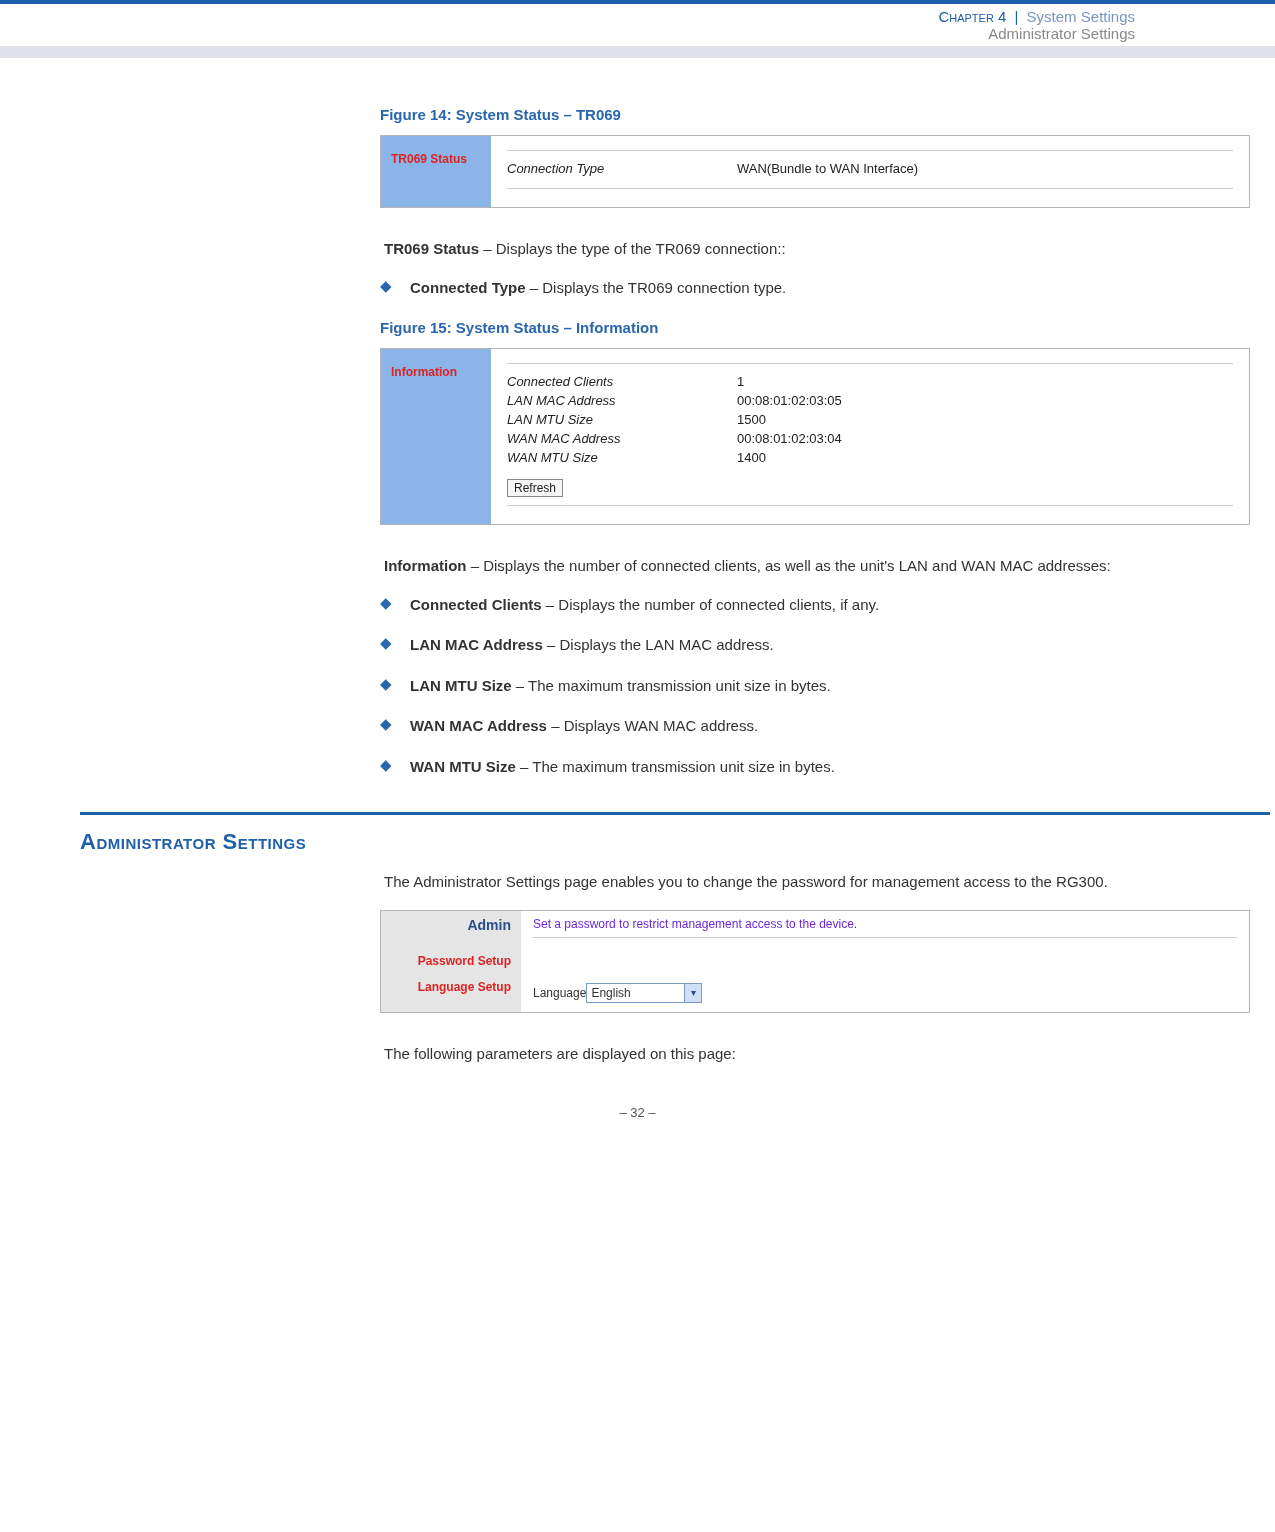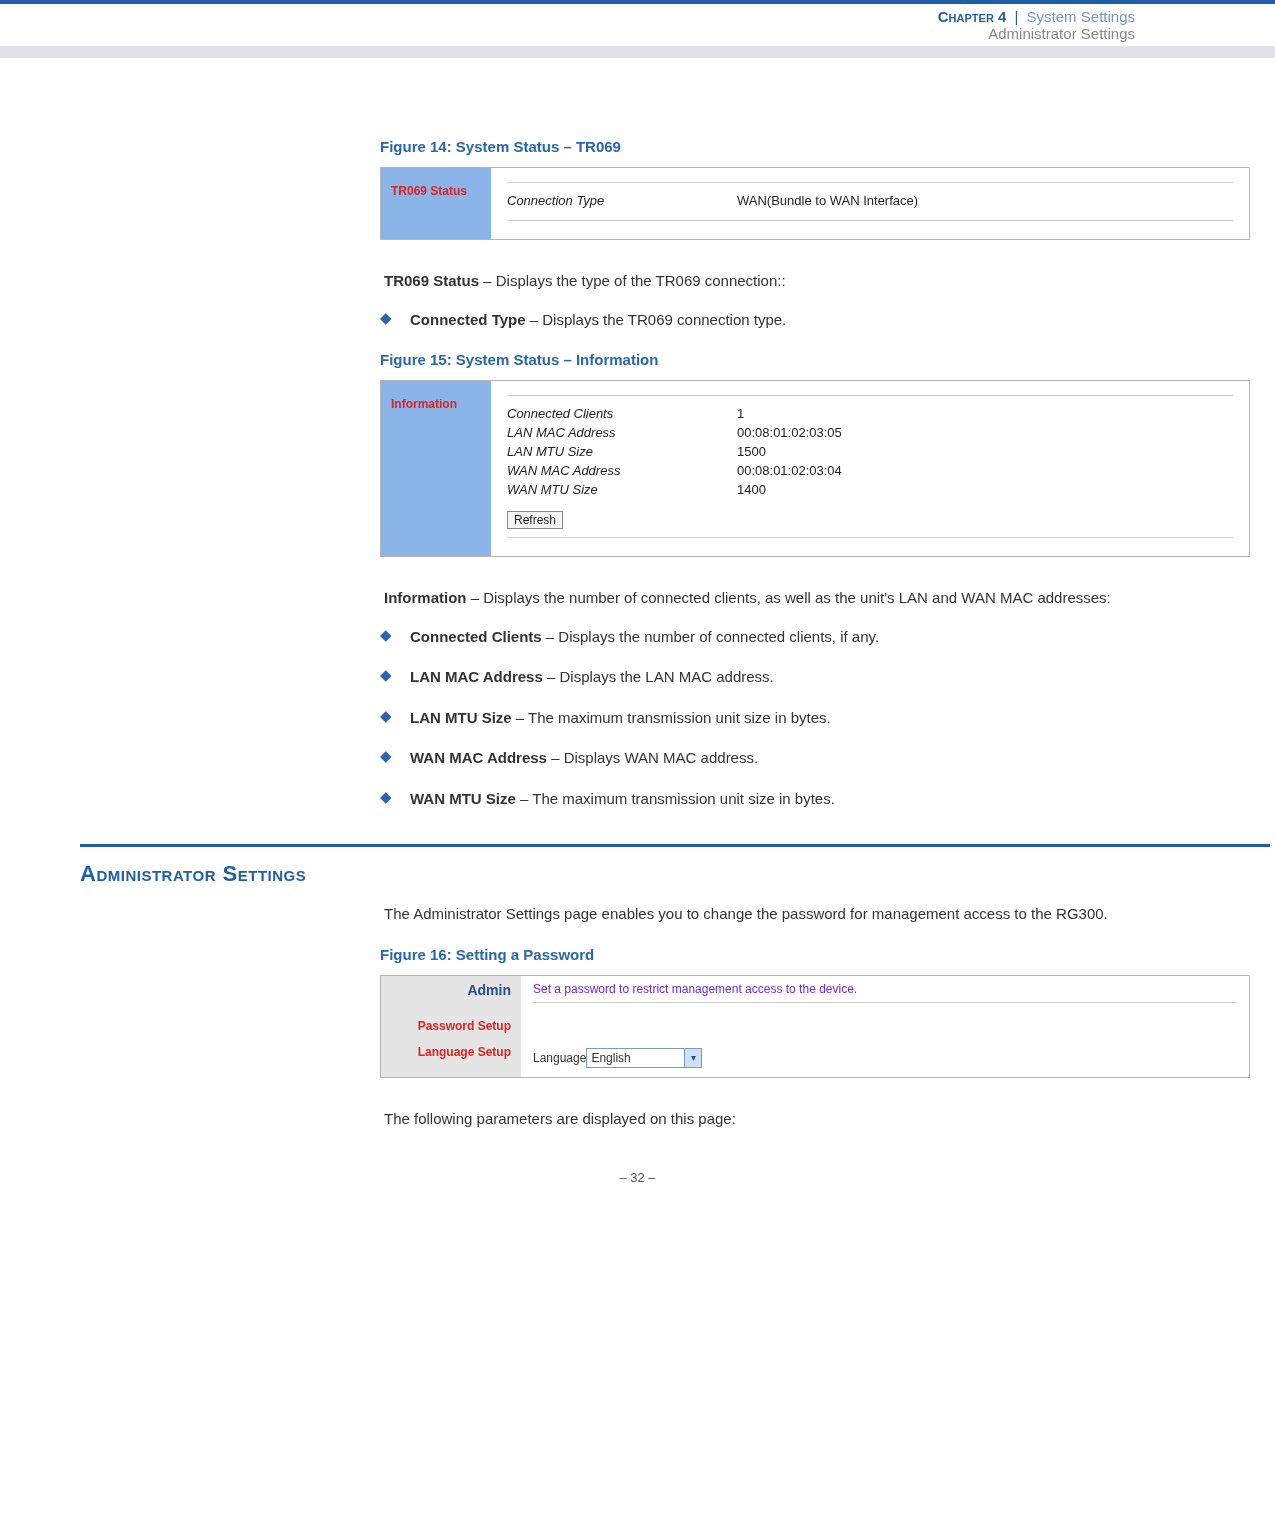--- a/index.html
+++ b/index.html
@@ -15,30 +15,30 @@
     padding-bottom: 40px;
   }
   .header-bar {
     border-top: 4px solid #1e5fa8;
     border-bottom: 12px solid #dfe3e9;
     padding: 4px 140px 4px 0;
     text-align: right;
   }
   .header-ch {
     color: #1e5fa8;
-    font-weight: bold;
+    font-weight: normal;
     font-variant: small-caps;
   }
   .header-sep { color: #1e5fa8; padding: 0 4px; }
   .header-sys { color: #7795c5; }
   .header-sub { color: #888; font-size: 15px; }
   .content {
     width: 870px;
     margin-left: 380px;
-    padding-top: 60px;
+    padding-top: 28px;
   }
   .fig-caption {
     color: #2a66ad;
     font-weight: bold;
     font-size: 15px;
     margin: 20px 0 12px 0;
   }
   .figbox {
     border: 1px solid #b5b5b5;
     display: flex;
@@ -258,21 +258,20 @@
     <div class="bullet-row">
       <div class="dia">◆</div>
       <div class="txt"><span style="font-weight:bold;">WAN MTU Size</span><span> – The maximum transmission unit size in bytes.</span></div>
     </div>
 
     <div class="section-rule"></div>
     <div class="section-head">Administrator Settings</div>
 
     <div class="para">The Administrator Settings page enables you to change the password for management access to the RG300.</div>
 
-    <div class="fig-caption">Figure 16:  Setting a Password</div>
     <div class="fig16">
       <div class="row">
         <div class="side adm">Admin</div>
         <div class="rest">
           <div class="desc">Set a password to restrict management access to the device.</div>
           <div class="thin-hr"></div>
         </div>
       </div>
       <div class="row">
         <div class="side">Password Setup</div>

